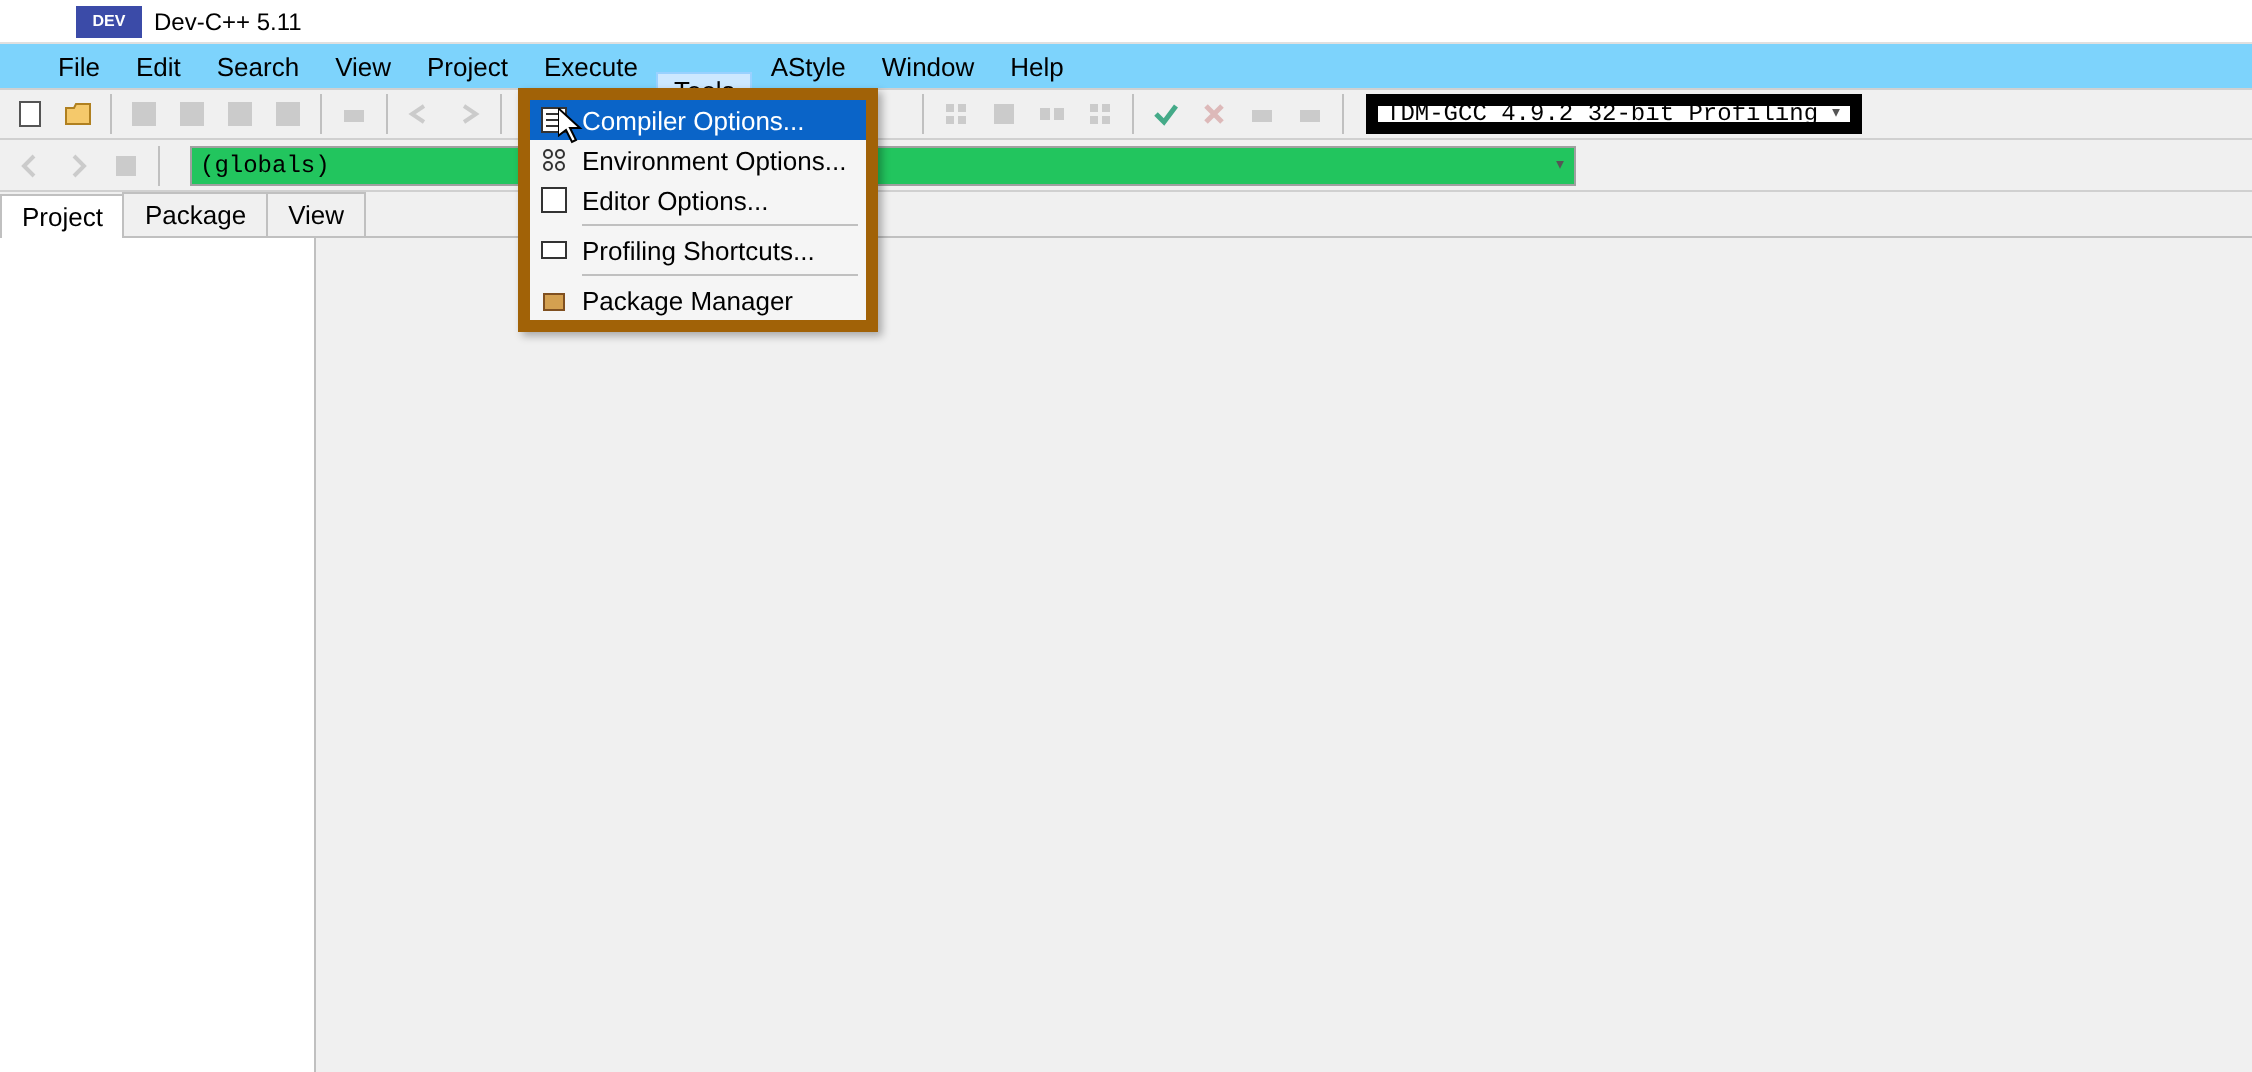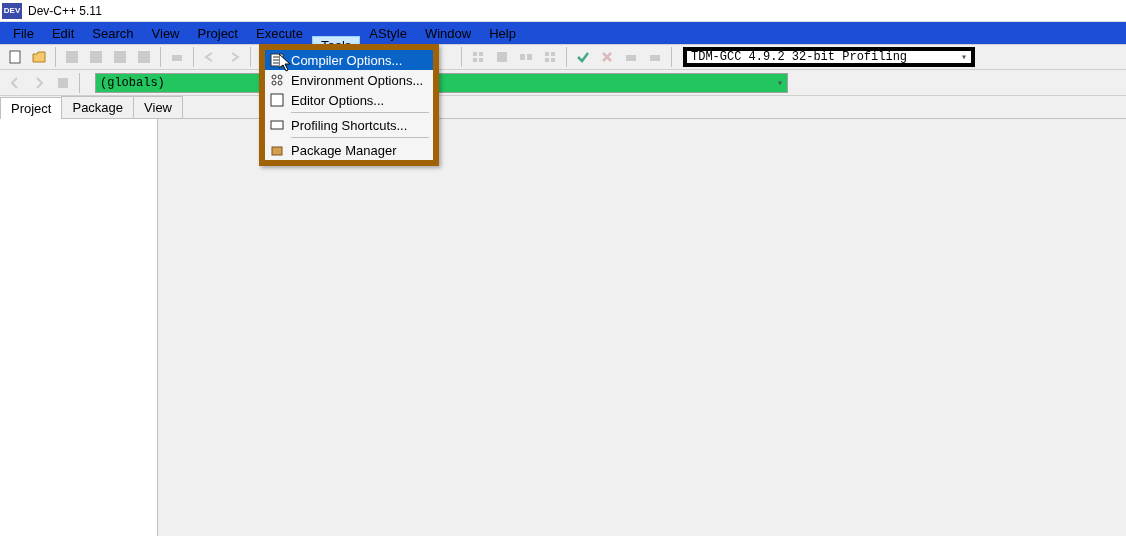--- a/index.html
+++ b/index.html
@@ -14,38 +14,39 @@
     }
     .titlebar {
       height: 22px;
       background: #ffffff;
       display: flex;
       align-items: center;
       padding-left: 2px;
       border-bottom: 1px solid #e0e0e0;
     }
     .app-icon {
-      width: 20px;
+      width: 33px;
       height: 16px;
       background: #3b4ba8;
       color: #fff;
       font-size: 8px;
       font-weight: bold;
       display: flex;
       align-items: center;
       justify-content: center;
       margin-right: 6px;
+      margin-left: 36px;
     }
     .title-text { font-size: 12px; color: #000; }
     .menubar {
       height: 22px;
       display: flex;
       align-items: center;
-      padding-left: 4px;
-      background: #1d4ed8;
+      padding-left: 20px;
+      background: #7dd3fc;
     }
     .menu-item {
       padding: 2px 9px;
       cursor: default;
       font-size: 13px;
     }
     .menu-item.active {
       background: #cce8ff;
       border: 1px solid #99d1ff;
       padding: 1px 8px;
@@ -81,24 +82,24 @@
     }
     .tb-btn.enabled { opacity: 1; }
     .tb-sep {
       width: 1px;
       height: 20px;
       background: #c0c0c0;
       margin: 0 3px;
     }
     .compiler-combo {
       margin-left: 6px;
-      border: 4px solid #000000;
+      border: 6px solid #000000;
       background: #fff;
       height: 20px;
-      width: 292px;
+      width: 248px;
       display: flex;
       align-items: center;
       font-family: "Courier New", monospace;
       font-size: 12px;
       padding: 0 4px;
       justify-content: space-between;
     }
     .globals-combo {
       border: 1px solid #a0a0a0;
       background: #22c55e;

